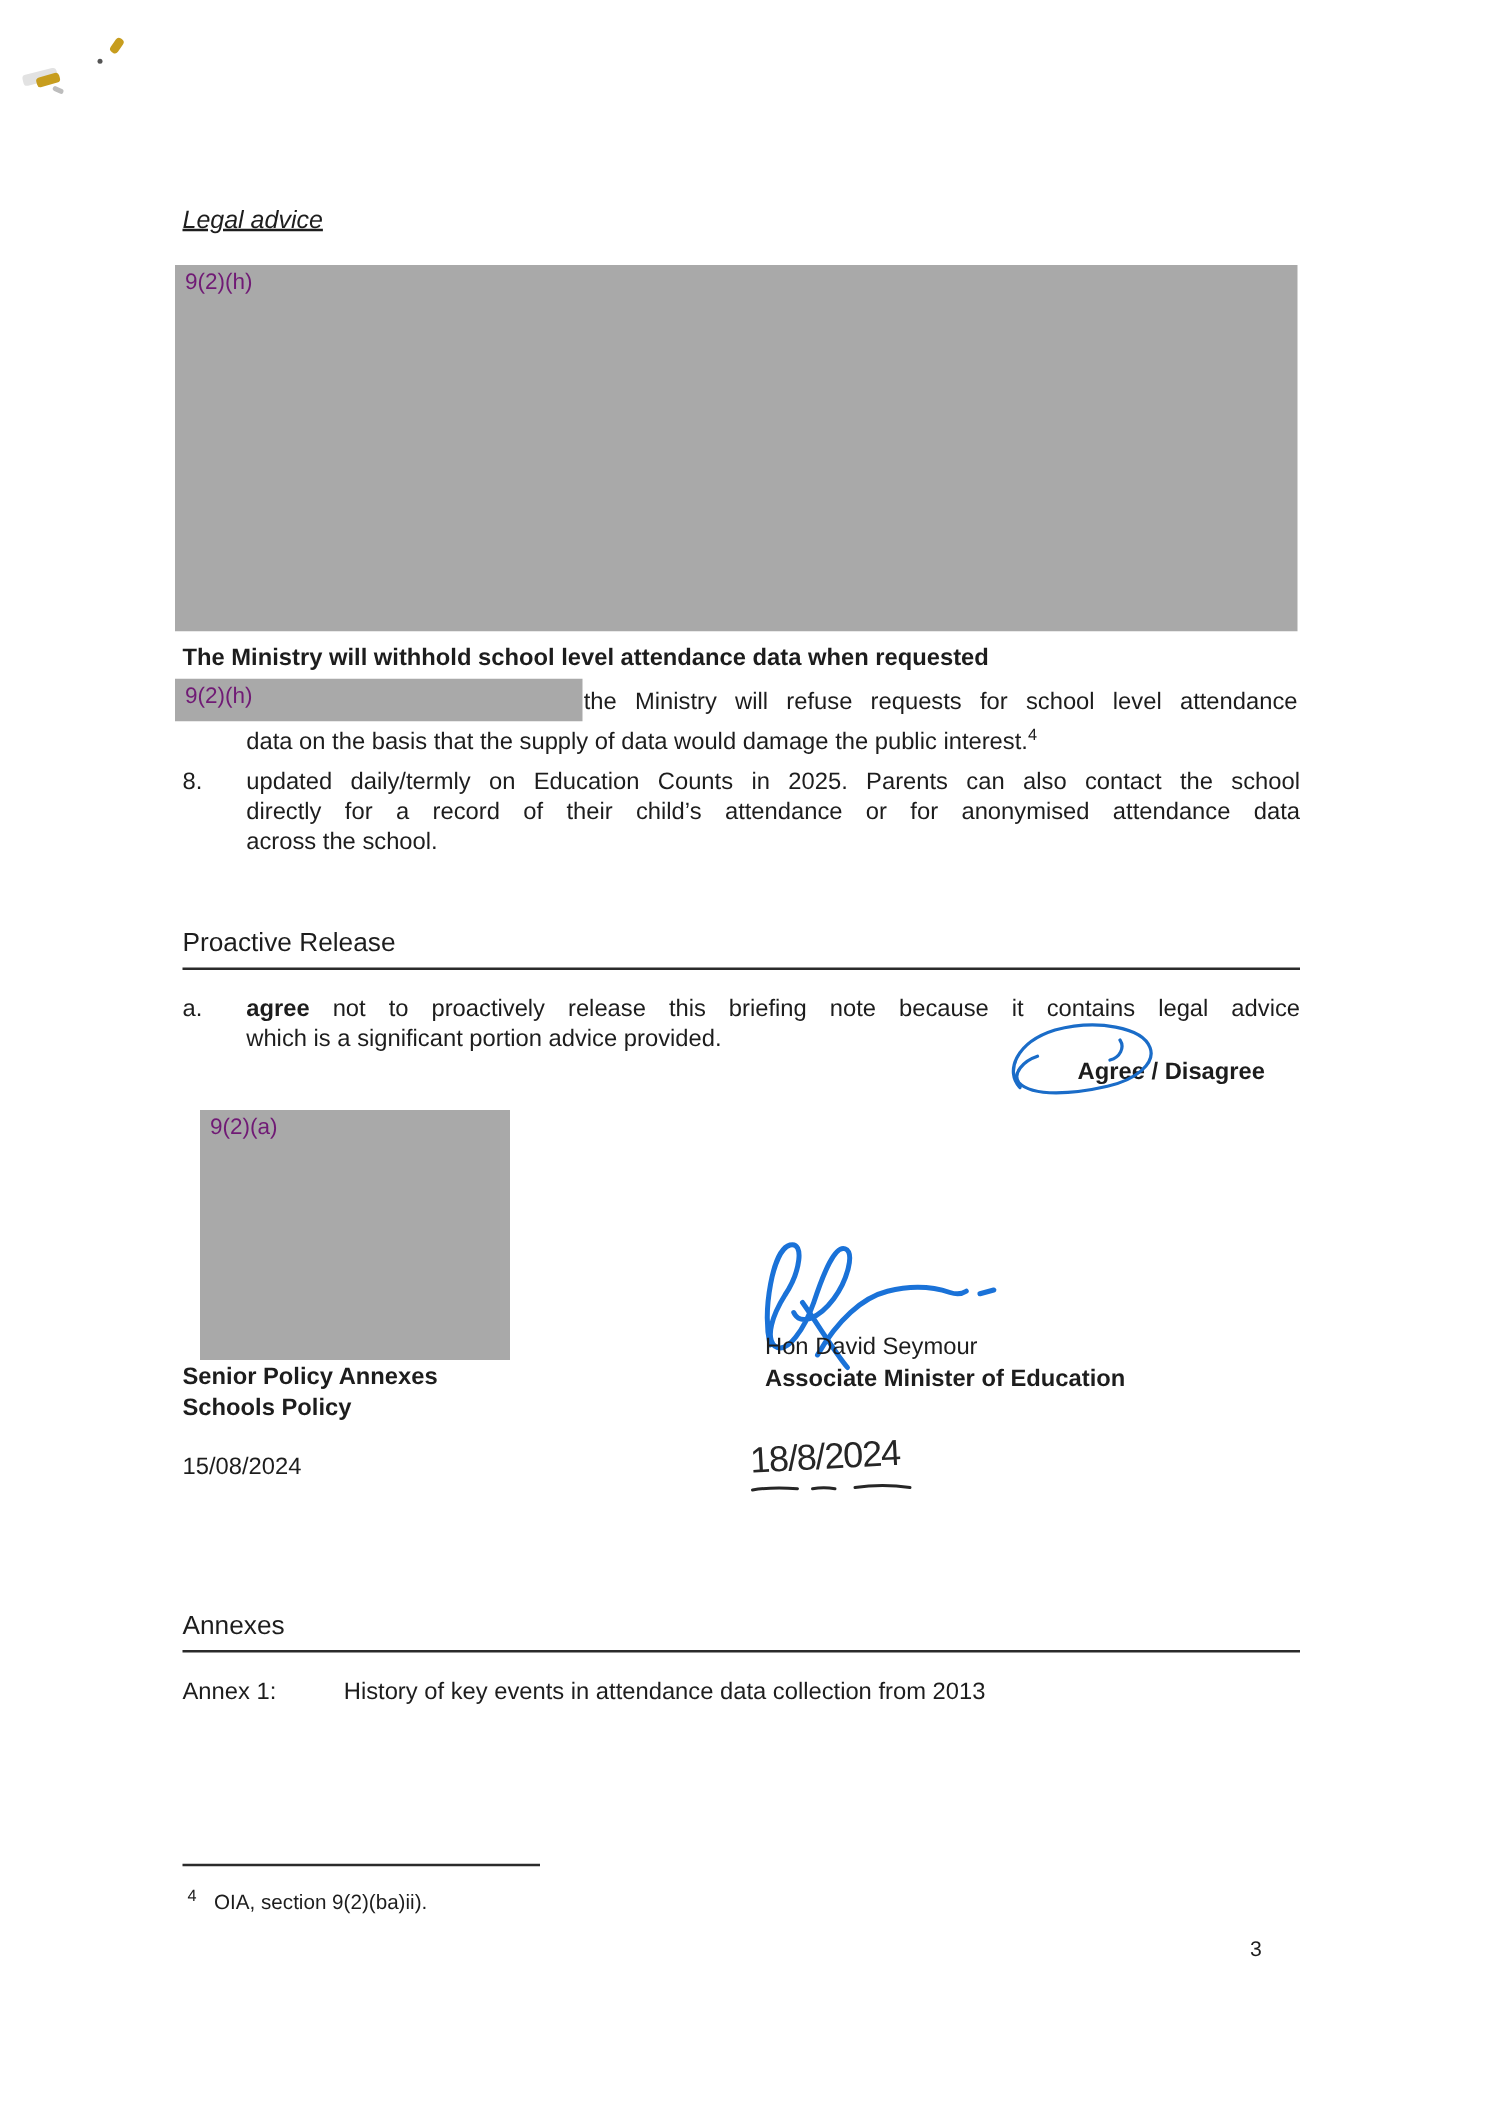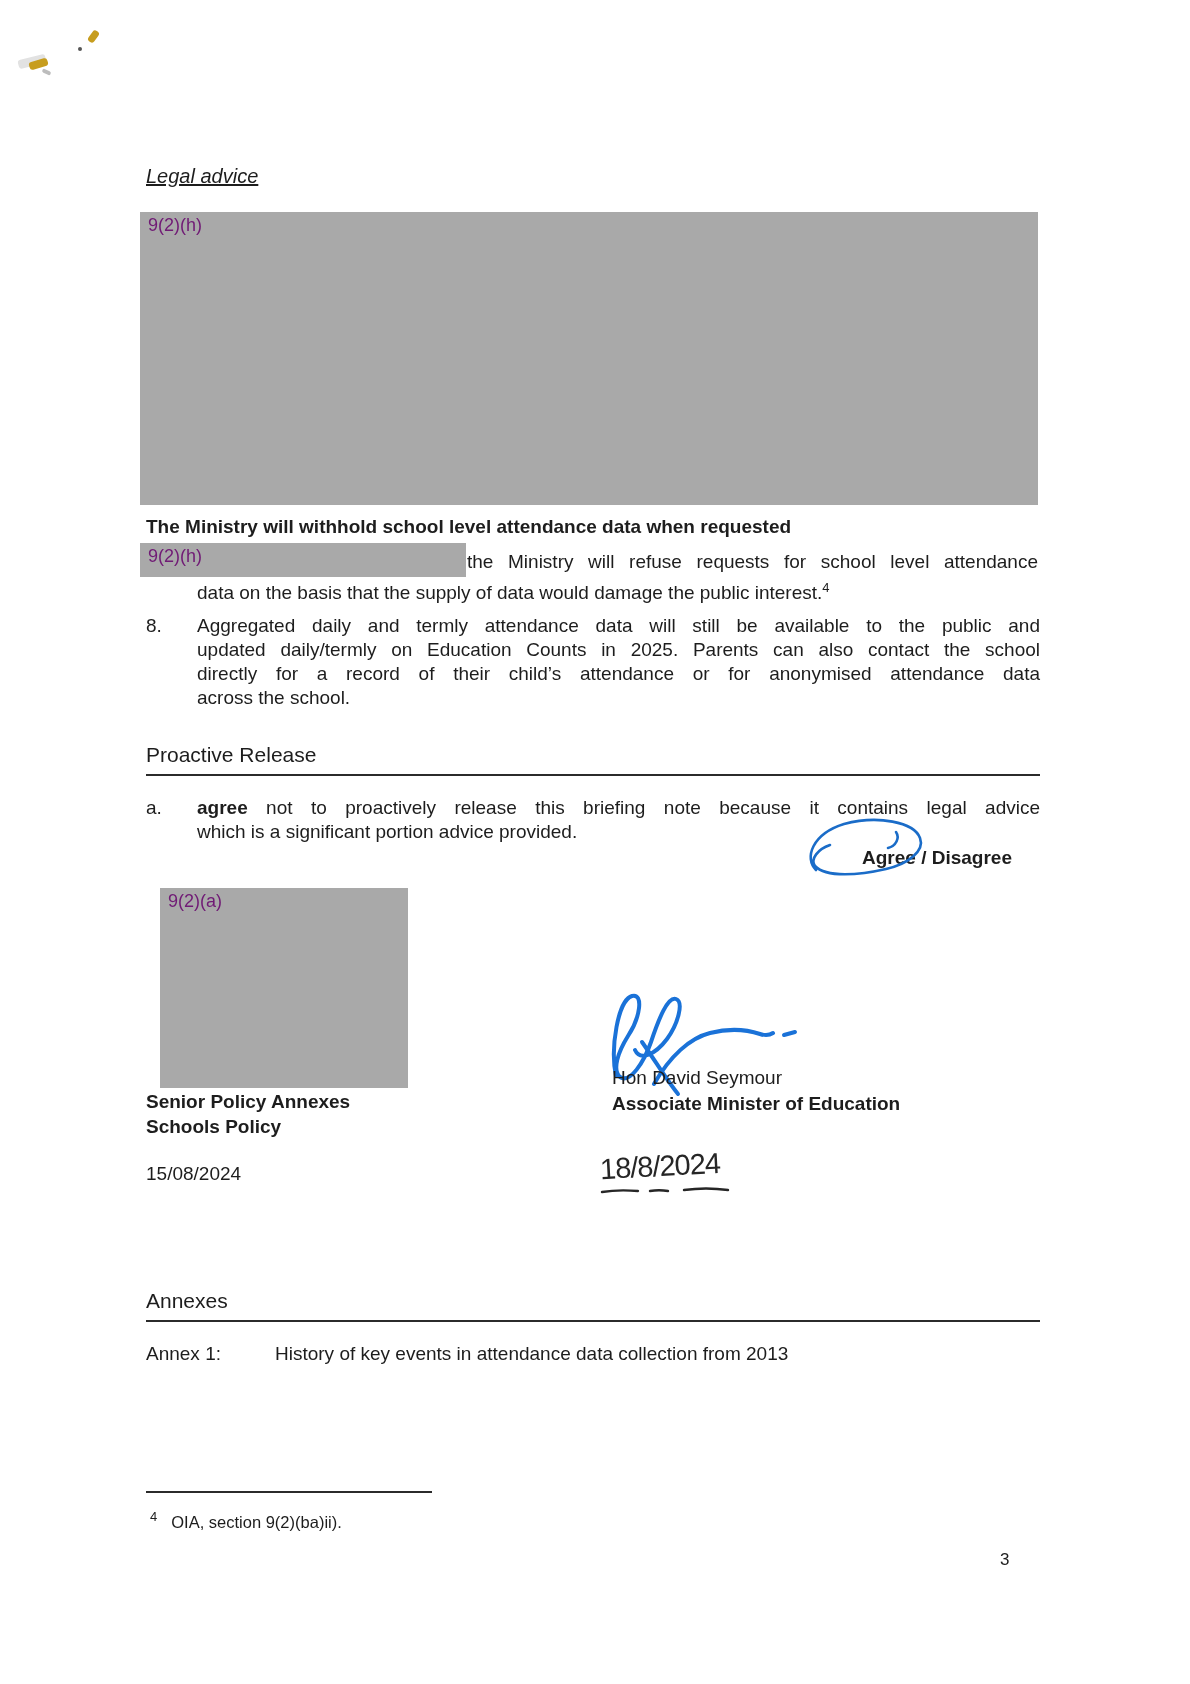--- a/index.html
+++ b/index.html
@@ -66,21 +66,20 @@
   <div class="redaction" style="left:140px;top:543px;width:326px;height:34px;">
     <span class="rlabel">9(2)(h)</span>
   </div>
   <div class="line j" style="left:467px;top:550px;width:571px;">the Ministry will refuse requests for school level attendance</div>
   <div class="line" style="left:197px;top:576px;">
     <span>data on the basis that the supply of data would damage the public interest.</span><sup class="fnref">4</sup>
   </div>
 
   <div class="line" style="left:146px;top:614px;">8.</div>
   <div class="wrapblock abs" style="left:197px;top:614px;width:843px;">
-    <div class="ln j">Aggregated daily and termly attendance data will still be available to the public and</div>
     <div class="ln j">updated daily/termly on Education Counts in 2025. Parents can also contact the school</div>
     <div class="ln j">directly for a record of their child’s attendance or for anonymised attendance data</div>
     <div class="ln">across the school.</div>
   </div>
 
   <div class="sec-heading" style="left:146px;top:742px;width:894px;">Proactive Release</div>
 
   <div class="line" style="left:146px;top:796px;">a.</div>
   <div class="line j" style="left:197px;top:796px;width:843px;">
     <span class="b">agree</span><span> not to proactively release this briefing note because it contains legal advice</span>

